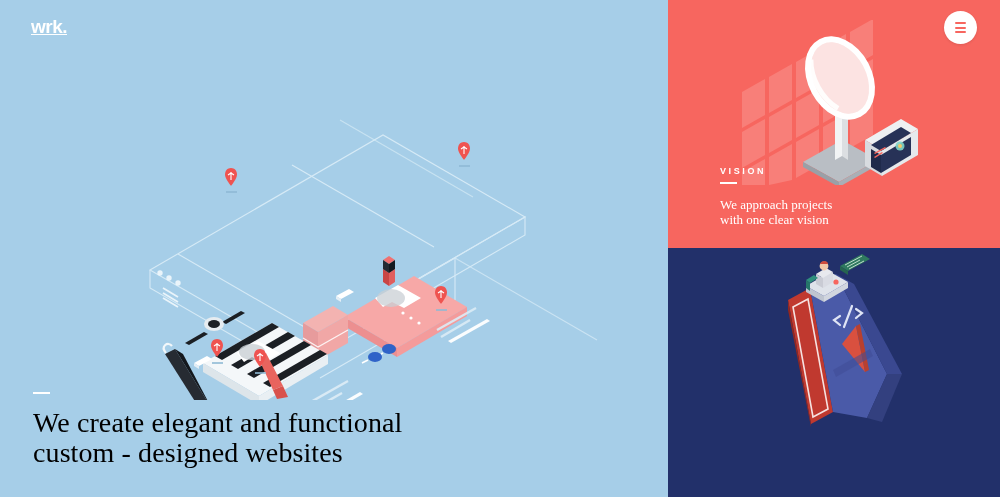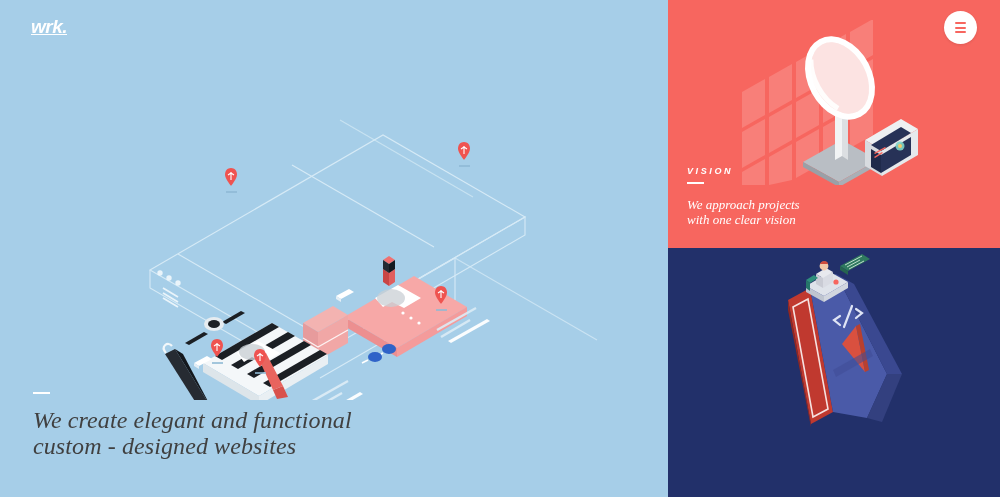--- a/index.html
+++ b/index.html
@@ -1,21 +1,21 @@
 <!DOCTYPE html>
 <html><head>
 <meta charset="utf-8">
 <style>
   * { margin:0; padding:0; box-sizing:border-box; }
   html,body { width:1000px; height:497px; overflow:hidden; }
   body {
     font-family:"Liberation Sans", sans-serif;
     background:#a6cee8;
   }
-  .stage { position:relative; width:1000px; height:497px; overflow:hidden;font-style:italic; }
+  .stage { position:relative; width:1000px; height:497px; overflow:hidden; }
 
   
   .hero {
     position:absolute; left:0; top:0; width:668px; height:497px;
     background:#a6cee8; overflow:hidden;
   }
   .logo {
     position:absolute; left:31px; top:17px;
     color:#ffffff; font-size:19px; font-weight:bold;
     letter-spacing:-0.5px; line-height:1;
@@ -26,31 +26,31 @@
     letter-spacing:2.6px; text-transform:uppercase;
     font-family:"Liberation Sans", sans-serif;
     line-height:1; white-space:nowrap;
   }
   .eyebrow-rule {
     width:17px; height:2px; background:#ffffff; margin-top:6px;
   }
   .hero-text { position:absolute; left:33px; top:386px; }
   .hero-head {
     margin-top:14px;
-    color:#404040;
+    color:#000000;
     font-family:"Liberation Serif", serif;
-    font-size:24px; line-height:1.07; font-weight:400;
+    font-size:28px; line-height:1.07; font-weight:400;
     letter-spacing:0.1px; white-space:pre-line;
   }
 
   
   .panel { position:absolute; left:668px; width:332px; overflow:hidden; }
   .panel-vision { top:0; height:248px; background:#f7665f; }
   .panel-studio { top:248px; height:249px; background:#22306a; }
-  .panel-text { position:absolute; left:687px; }
+  .panel-text { position:absolute; left:720px; }
   .vision-text { top:167px; }
   .studio-text { top:415px; }
   .panel-head {
     margin-top:13px;
     color:#ffffff;
     font-family:"Liberation Serif", serif;
     font-size:13px; line-height:1.17; font-weight:400;
     white-space:pre-line;
   }
 

